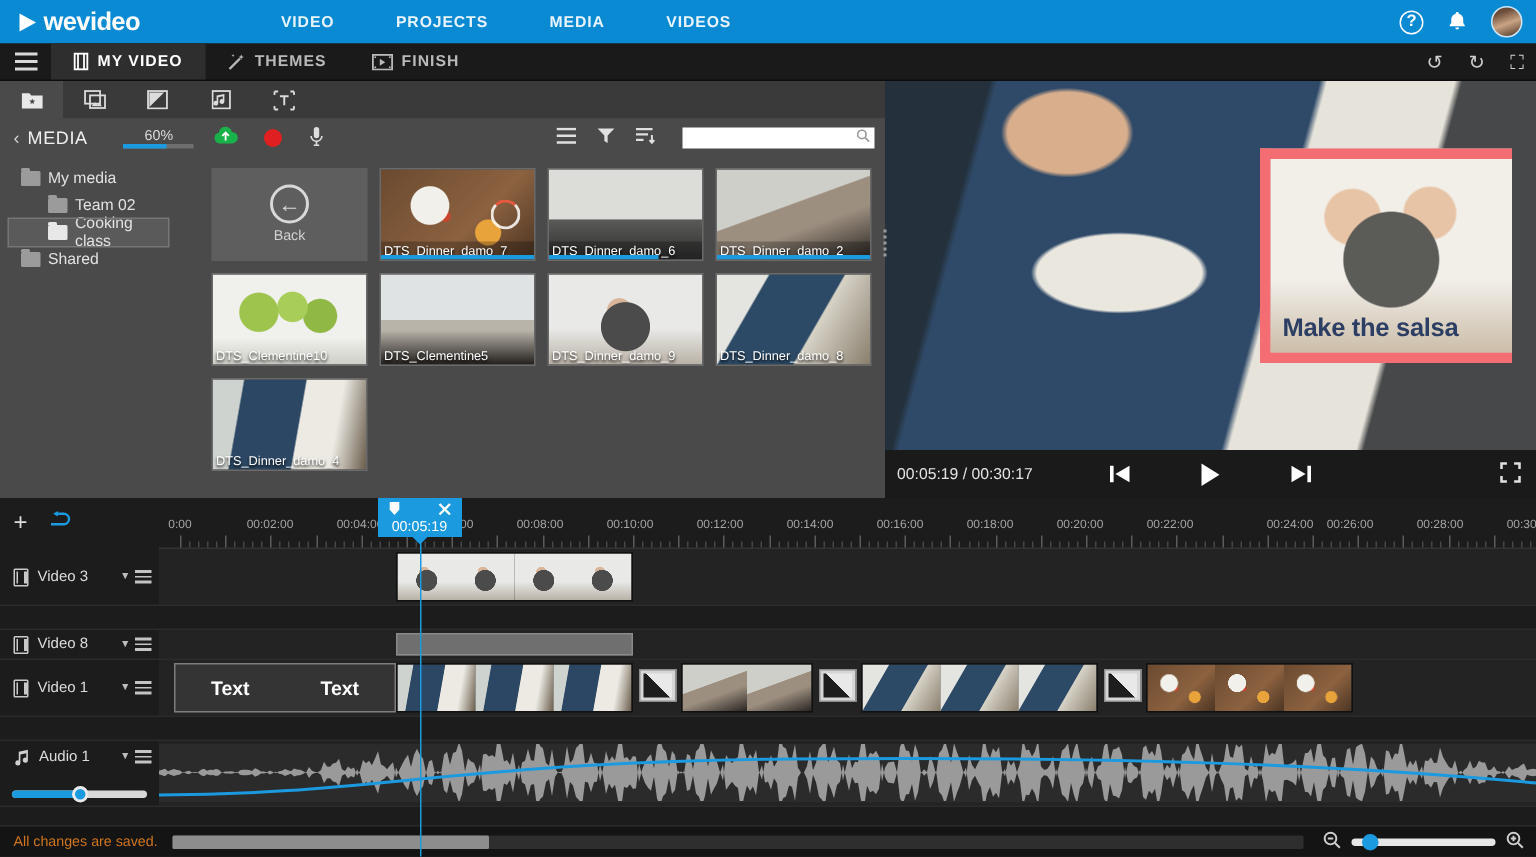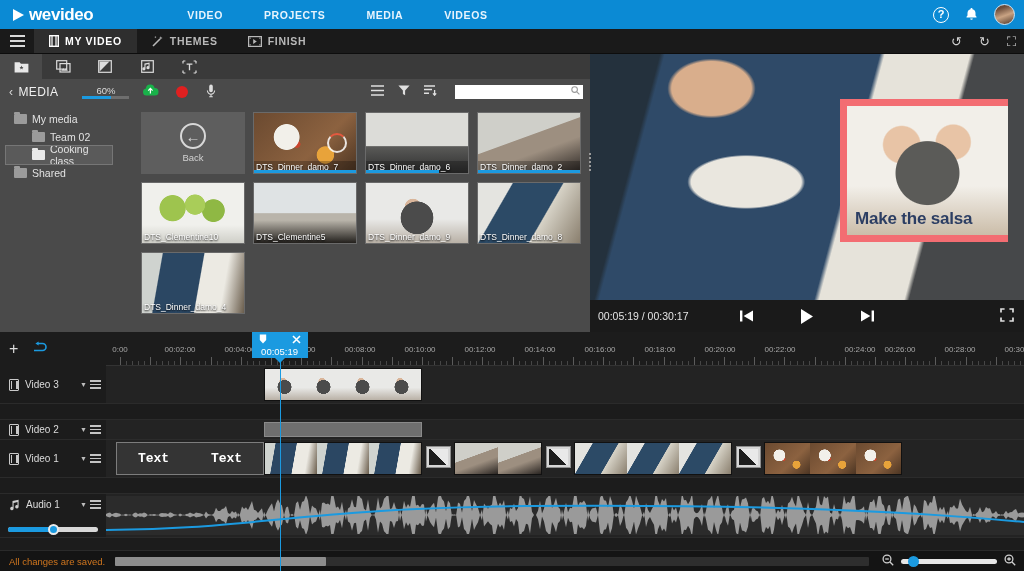--- a/index.html
+++ b/index.html
@@ -338,21 +338,20 @@
   .thead .caret {
     position: absolute; right: 19px; color: #bdbdbd; font-size: 7px;
   }
   .thead .menu { position: absolute; right: 5px; }
   .thead .menu i {
     display: block; width: 11px; height: 1.5px; background: #c4c4c4; margin: 2px 0;
   }
   .tbody {
     flex: 1; background: #232323; position: relative;
     border-bottom: 1px solid #2b2b2b;
-    font-family: Liberation Mono, monospace;
   }
   .track.spacer { height: 16px; }
   .track.spacer .thead { background: #1c1c1c; }
   .track.spacer .tbody { background: #1c1c1c; }
 
   .clip {
     position: absolute; top: 2px; bottom: 2px;
     border: 1px solid #7d7d7d; overflow: hidden;
     display: flex; align-items: center;
   }
@@ -932,21 +931,21 @@
       </div>
 
       <div class="track spacer">
         <div class="thead"></div>
         <div class="tbody"></div>
       </div>
 
       <div class="track">
         <div class="thead">
           <span class="film"></span>
-          <span class="tname">Video 2</span>
+          <span class="tname">Video 8</span>
           <span class="caret">▼</span>
           <span class="menu">
               <i></i>
               <i></i>
               <i></i>
             </span>
         </div>
         <div class="tbody">
           <div class="clip blank" style="left:158px; width:158px;"></div>
         </div>

